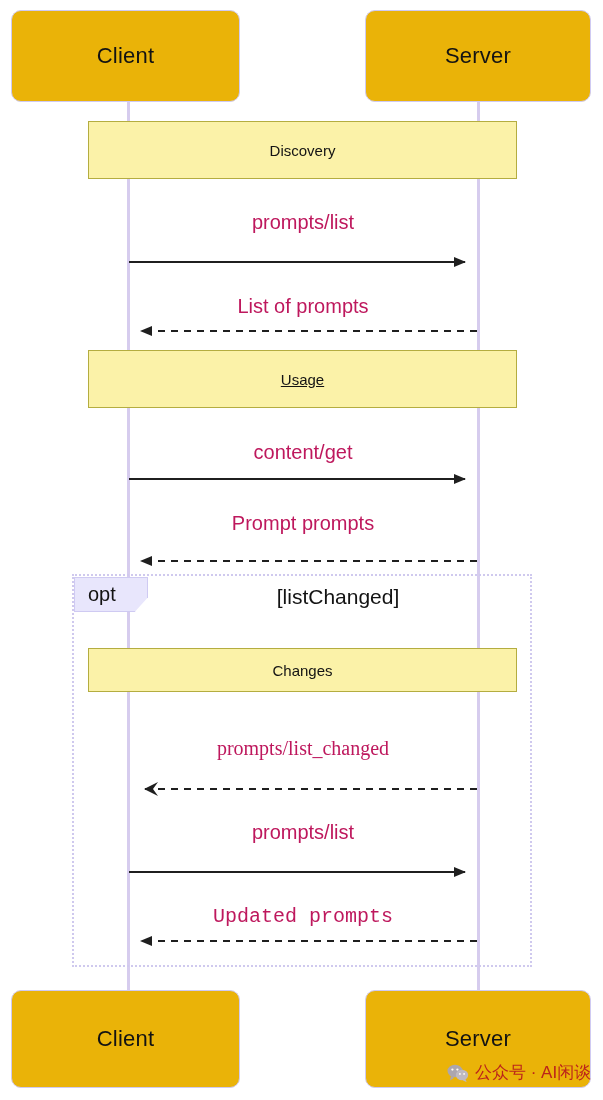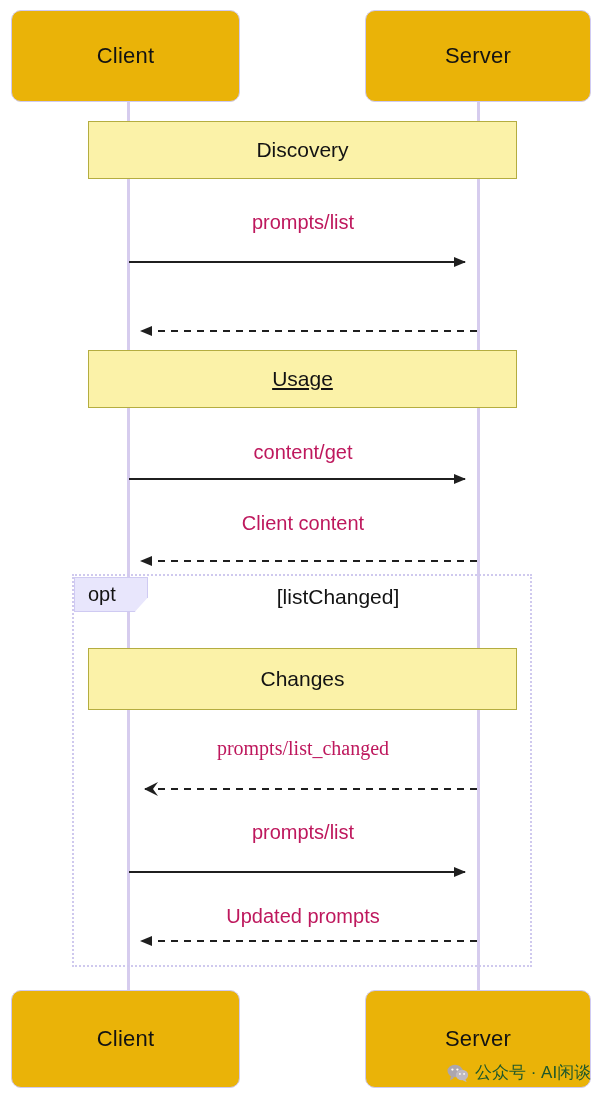--- a/index.html
+++ b/index.html
@@ -50,25 +50,25 @@
   
   .section-bar {
     position: absolute;
     box-sizing: border-box;
     background: #FBF2A8;
     border: 1.5px solid #B4AD40;
     display: flex;
     align-items: center;
     justify-content: center;
     color: #131313;
-    font-size: 21px;
+    font-size: 15px;
   }
   .bar-discovery { left: 88px; top: 121px; width: 429px; height: 58px; }
   .bar-usage     { left: 88px; top: 350px; width: 429px; height: 58px; text-decoration: underline; }
-  .bar-changes   { left: 88px; top: 648px; width: 429px; height: 62px; }
+  .bar-changes   { left: 88px; top: 648px; width: 429px; height: 44px; }
 
   
   .msg-label {
     position: absolute;
     text-align: center;
     color: #be185d;
     font-size: 20px;
     white-space: nowrap;
     transform: translateX(-50%);
   }
@@ -123,21 +123,21 @@
   }
 
   
   .watermark {
     position: absolute;
     left: 447px;
     top: 1061px;
     display: flex;
     align-items: center;
     gap: 6px;
-    color: #14532d;
+    color: #b91c1c;
     font-size: 17px;
     white-space: nowrap;
     opacity: 0.95;
   }
   .wm-icon { display: block; }
 </style>
 </head>
 <body>
 
 <div id="diagram">
@@ -162,25 +162,26 @@
     <span>Discovery</span>
   </div>
   <div class="section-bar bar-usage">
     <span>Usage</span>
   </div>
   <div class="section-bar bar-changes">
     <span>Changes</span>
   </div>
 
   <div class="msg-label" style="left:303px; top:211px;">prompts/list</div>
+  <div class="msg-label" style="left:303px; top:295px;">List of prompts</div>
   <div class="msg-label" style="left:303px; top:441px;">content/get</div>
-  <div class="msg-label" style="left:303px; top:512px;">Client content</div>
+  <div class="msg-label" style="left:303px; top:512px;">Prompt prompts</div>
   <div class="msg-label" style="left:303px; top:737px;font-family:Liberation Serif, serif;">prompts/list_changed</div>
   <div class="msg-label" style="left:303px; top:821px;">prompts/list</div>
-  <div class="msg-label" style="left:303px; top:905px;">Updated prompts</div>
+  <div class="msg-label" style="left:303px; top:905px;font-family:Liberation Mono, monospace;">Updated prompts</div>
 
   <svg class="arrow-svg" viewBox="0 0 603 1100" xmlns="http://www.w3.org/2000/svg">
     <defs>
       <marker id="head-right" markerWidth="12" markerHeight="10" refX="11" refY="5" orient="auto" markerUnits="userSpaceOnUse">
         <path d="M0,0 L12,5 L0,10 z" fill="#1F1F1F"></path>
       </marker>
       <marker id="head-left" markerWidth="12" markerHeight="10" refX="11" refY="5" orient="auto" markerUnits="userSpaceOnUse">
         <path d="M0,0 L12,5 L0,10 z" fill="#1F1F1F"></path>
       </marker>
       <marker id="head-open-left" markerWidth="14" markerHeight="14" refX="13" refY="7" orient="auto" markerUnits="userSpaceOnUse">

